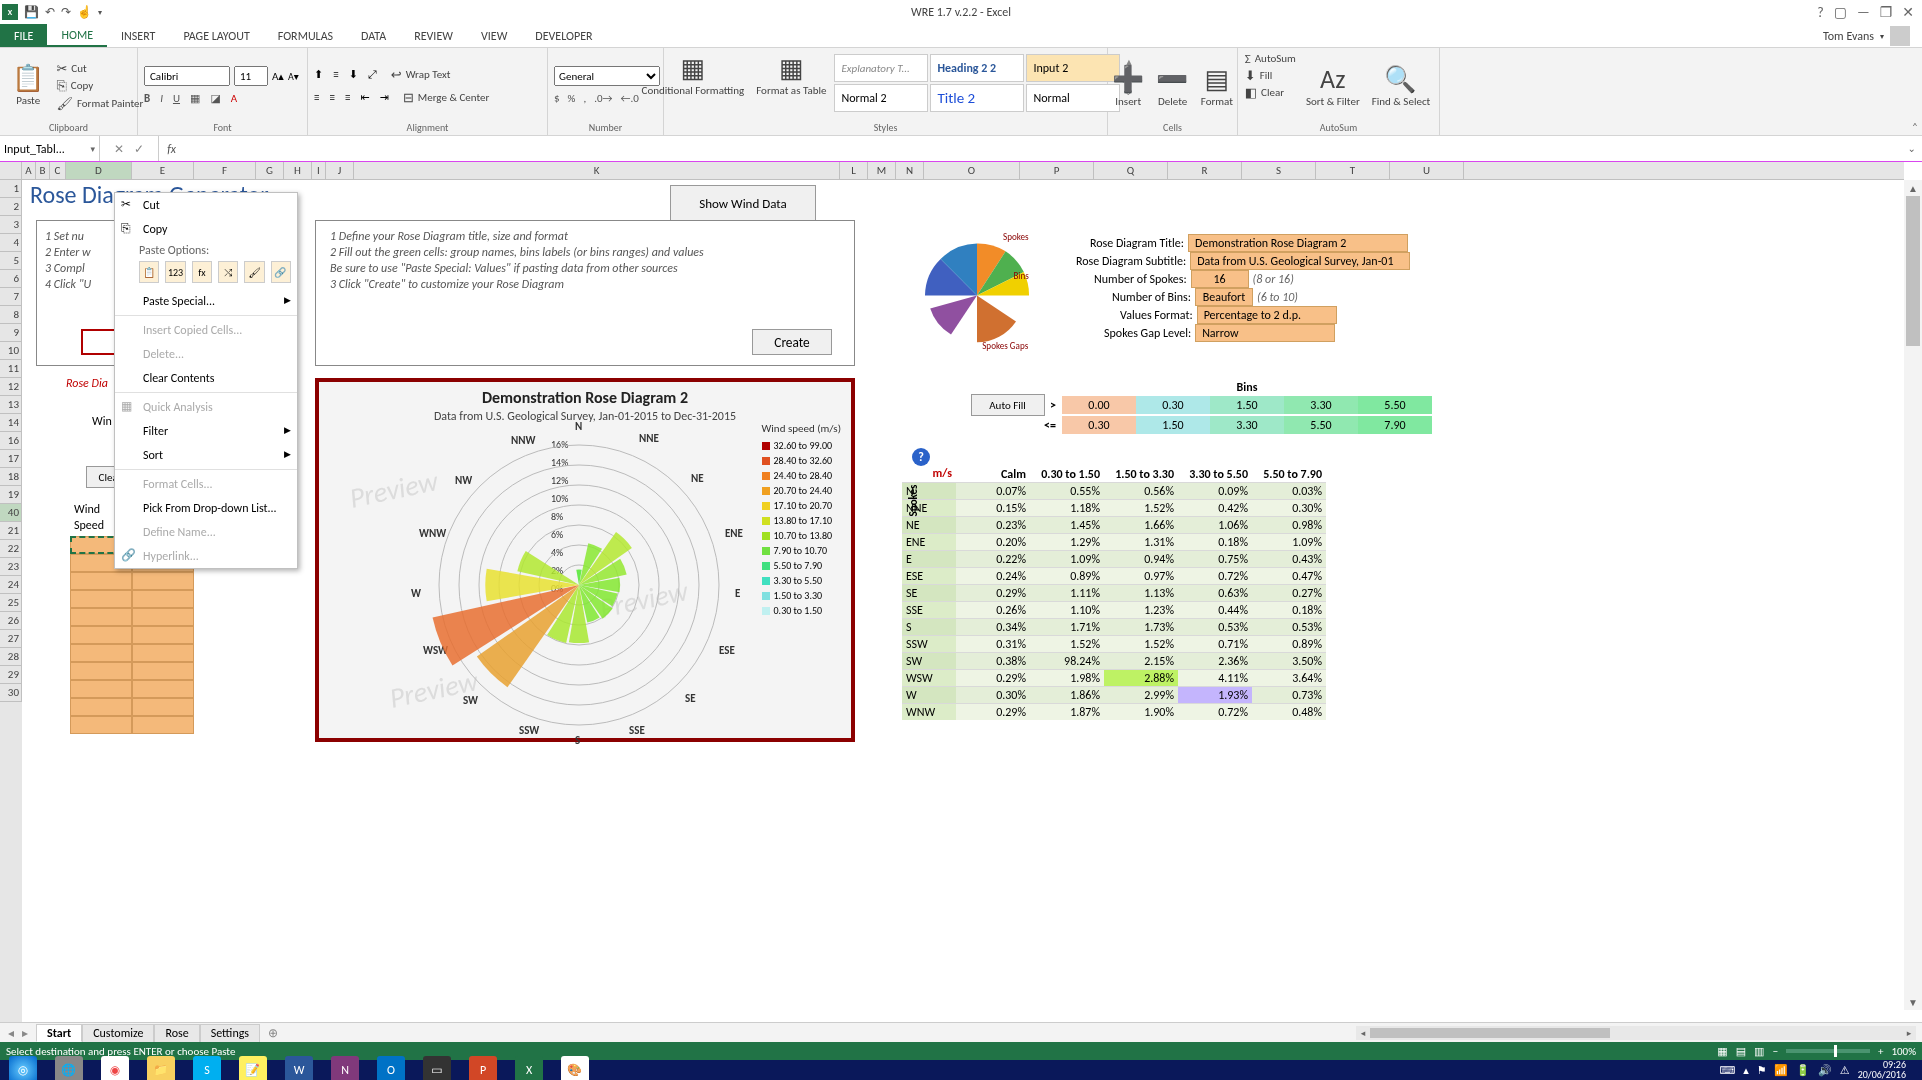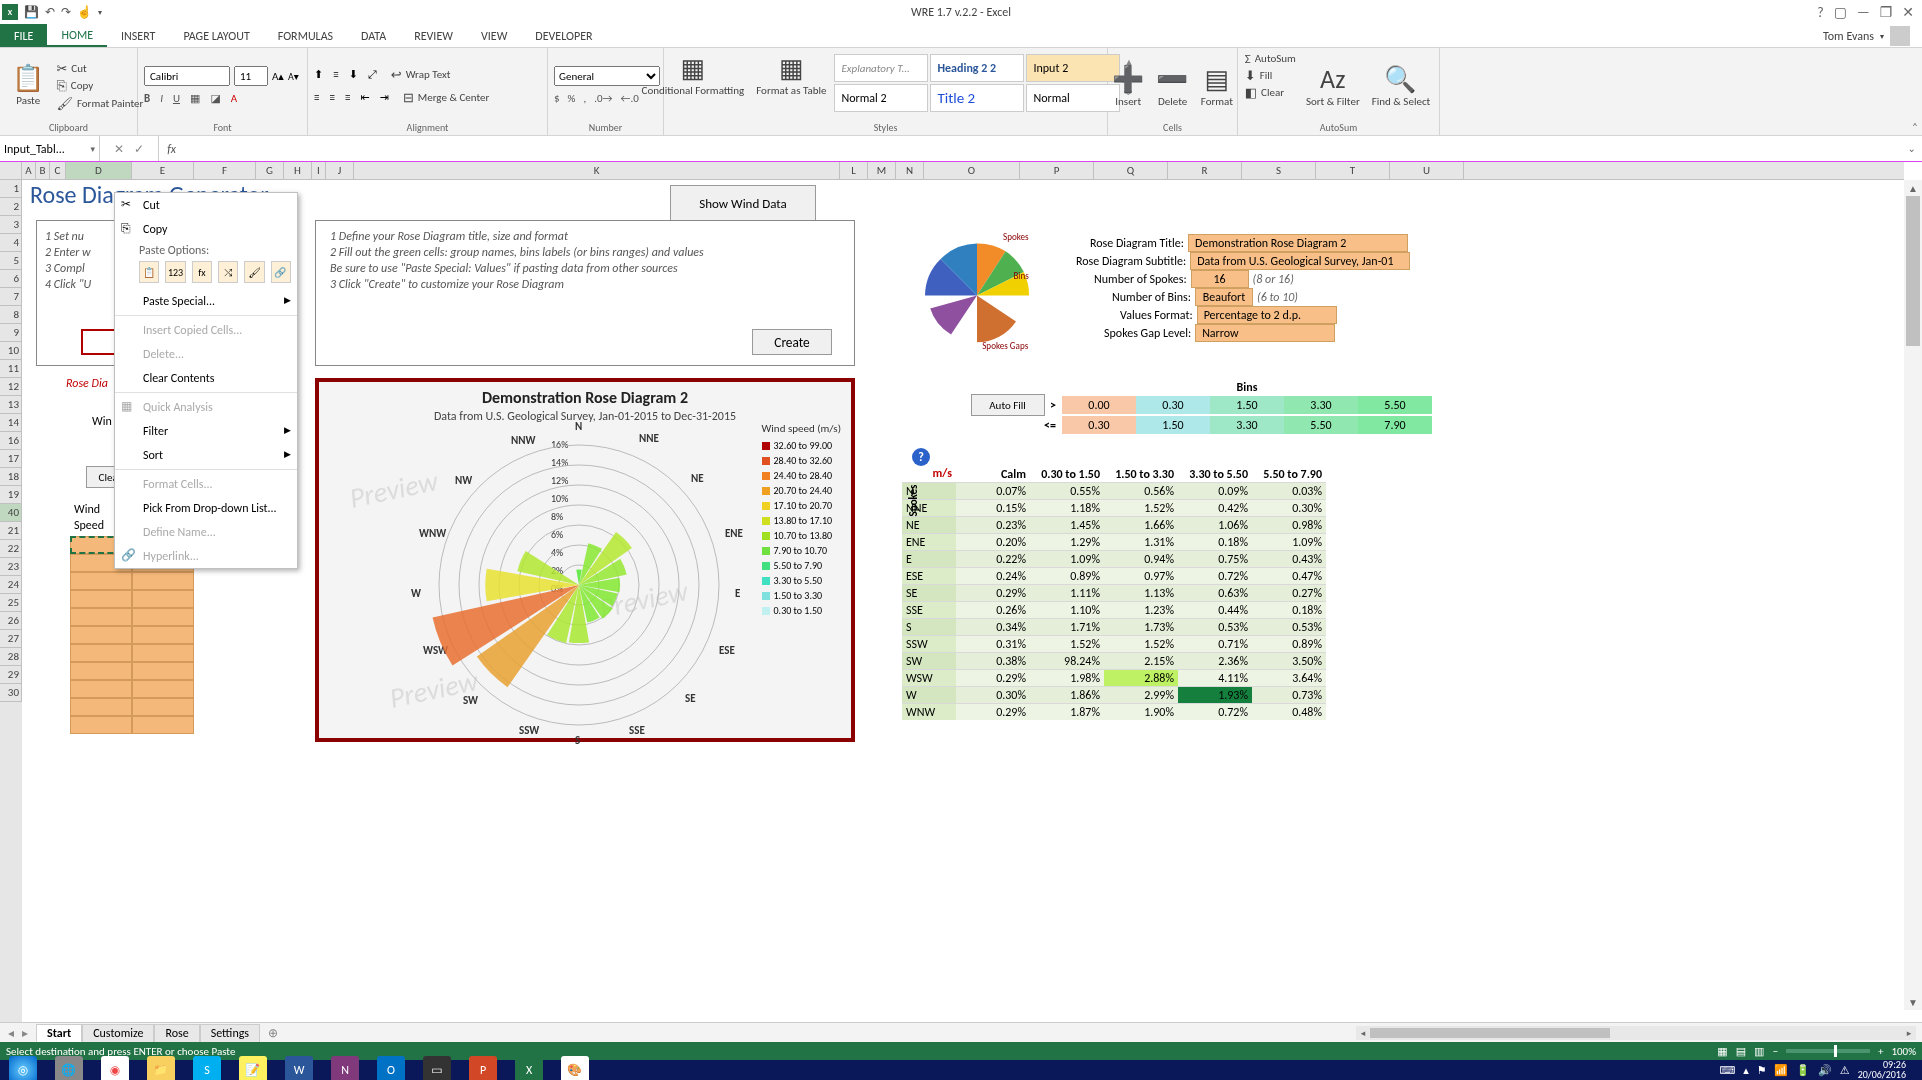--- a/index.html
+++ b/index.html
@@ -778,21 +778,21 @@
             <div class="c v" style="background: rgb(238, 244, 228);">1.98%</div>
             <div class="c v" style="background: #bef264;">2.88%</div>
             <div class="c v" style="background: rgb(238, 244, 228);">4.11%</div>
             <div class="c v" style="background: rgb(238, 244, 228);">3.64%</div>
           </div>
           <div class="dt-row">
             <div class="c dir" style="background: rgb(212, 230, 192);">W</div>
             <div class="c v" style="background: rgb(228, 238, 216);">0.30%</div>
             <div class="c v" style="background: rgb(228, 238, 216);">1.86%</div>
             <div class="c v" style="background: rgb(228, 238, 216);">2.99%</div>
-            <div class="c v" style="background: #15803d;">1.93%</div>
+            <div class="c v" style="background: #c4b5fd;">1.93%</div>
             <div class="c v" style="background: rgb(228, 238, 216);">0.73%</div>
           </div>
           <div class="dt-row">
             <div class="c dir" style="background: rgb(220, 236, 200);">WNW</div>
             <div class="c v" style="background: rgb(238, 244, 228);">0.29%</div>
             <div class="c v" style="background: rgb(238, 244, 228);">1.87%</div>
             <div class="c v" style="background: rgb(238, 244, 228);">1.90%</div>
             <div class="c v" style="background: rgb(238, 244, 228);">0.72%</div>
             <div class="c v" style="background: rgb(238, 244, 228);">0.48%</div>
           </div>

